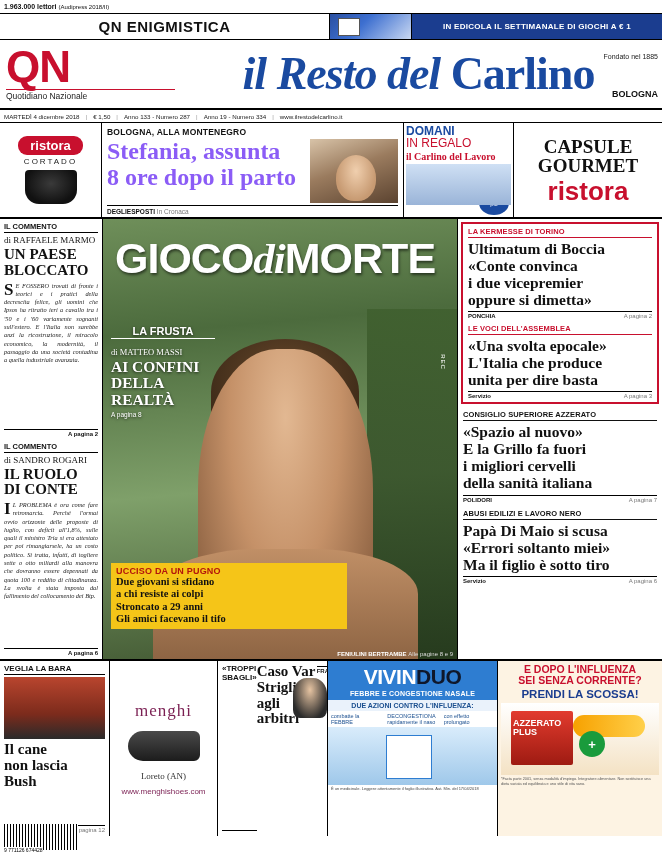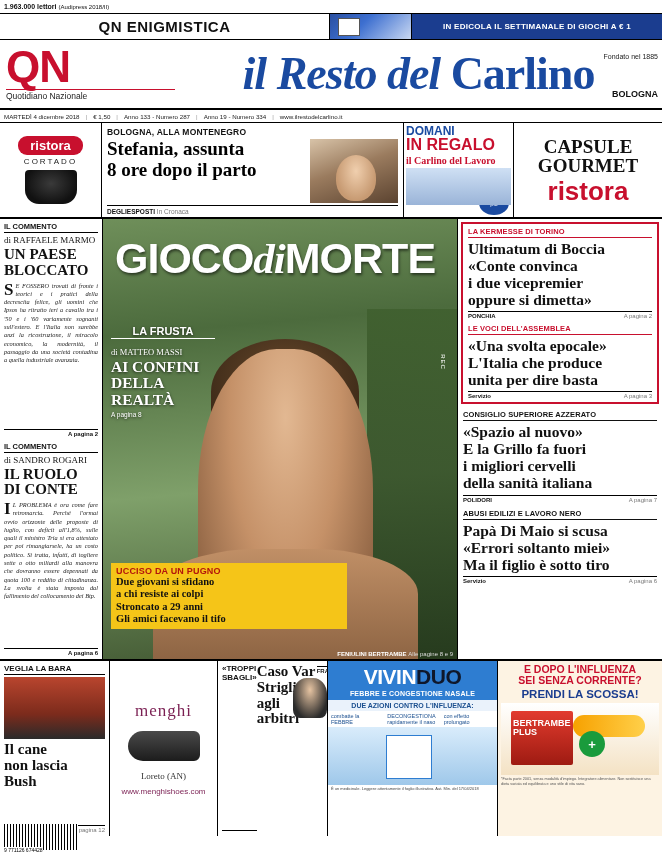--- a/index.html
+++ b/index.html
@@ -164,21 +164,21 @@
   .lead-story .kicker {
     font-family:"Liberation Sans", sans-serif;
     font-size: 8.5px; font-weight:bold; color:#111;
     letter-spacing:.2px;
   }
   .lead-head {
     display:flex; gap:5px; flex:1; margin-top:2px;
   }
   .lead-head h2 {
     font-family:"Liberation Serif", serif;
-    font-size: 19px; font-weight:bold; line-height:1.08; color:#000000;
+    font-size: 24px; font-weight:bold; line-height:1.08; color:#8b5cf6;
     flex:1;
   }
   .lead-photo {
     width: 88px;
     background: linear-gradient(160deg,#d8c3a8 0%, #9a7b5e 45%, #5b4330 100%);
     position:relative; overflow:hidden;
   }
   .lead-photo:after{
     content:""; position:absolute; left:26px; top:16px; width:40px; height:46px;
     background: radial-gradient(ellipse at 50% 35%, #f0cfae 0%, #c79a72 70%);
@@ -195,21 +195,21 @@
     width:110px; border-right:1px solid #000;
     display:flex; flex-direction:column; padding:2px;
     background:#fff;
   }
   .domani .dm1 {
     font-family:"Liberation Sans", sans-serif;
     font-size:12px; font-weight:bold; color:#1a4aa0; line-height:1;
   }
   .domani .dm2 {
     font-family:"Liberation Sans", sans-serif;
-    font-size:16px; font-weight:bold; color:#c8102e; line-height:1;
+    font-size:12px; font-weight:normal; color:#c8102e; line-height:1;
   }
   .domani .carlino-lav {
     font-family:"Liberation Serif", serif;
     font-size:10px; color:#1a4aa0; font-weight:bold; margin-top:2px;
   }
   .domani .carlino-lav span { color:#c8102e; }
   .domani .people {
     flex:1; margin-top:2px;
     background: linear-gradient(180deg,#cfe0f4 0%, #9ab4d8 100%);
     position:relative;
@@ -787,21 +787,21 @@
       <div class="ad1-foot">È un medicinale. Leggere attentamente il foglio illustrativo. Aut. Min. del 17/04/2018</div>
     </div>
 
     <div class="bx bx-ad2">
       <div class="ad2-t1">E DOPO L'INFLUENZA</div>
       <div class="ad2-t1">SEI SENZA CORRENTE?</div>
       <div class="ad2-t2">PRENDI LA SCOSSA!</div>
       <div class="ad2-prod">
         <div class="ad2-box"></div>
         <div class="ad2-label">
-          <span>BERTRAMBE</span><br>
+          <span>AZZERATO</span><br>
           <span>PLUS</span>
         </div>
         <div class="ad2-tube"></div>
         <div class="ad2-badge">+</div>
       </div>
       <div class="ad2-foot">*Facta parte 2001, senza modalità d'impiego. Integratore alimentare. Non sostituisce una dieta variata ed equilibrata e uno stile di vita sano.</div>
     </div>
   </div>
 
   <div class="barcode"></div>

